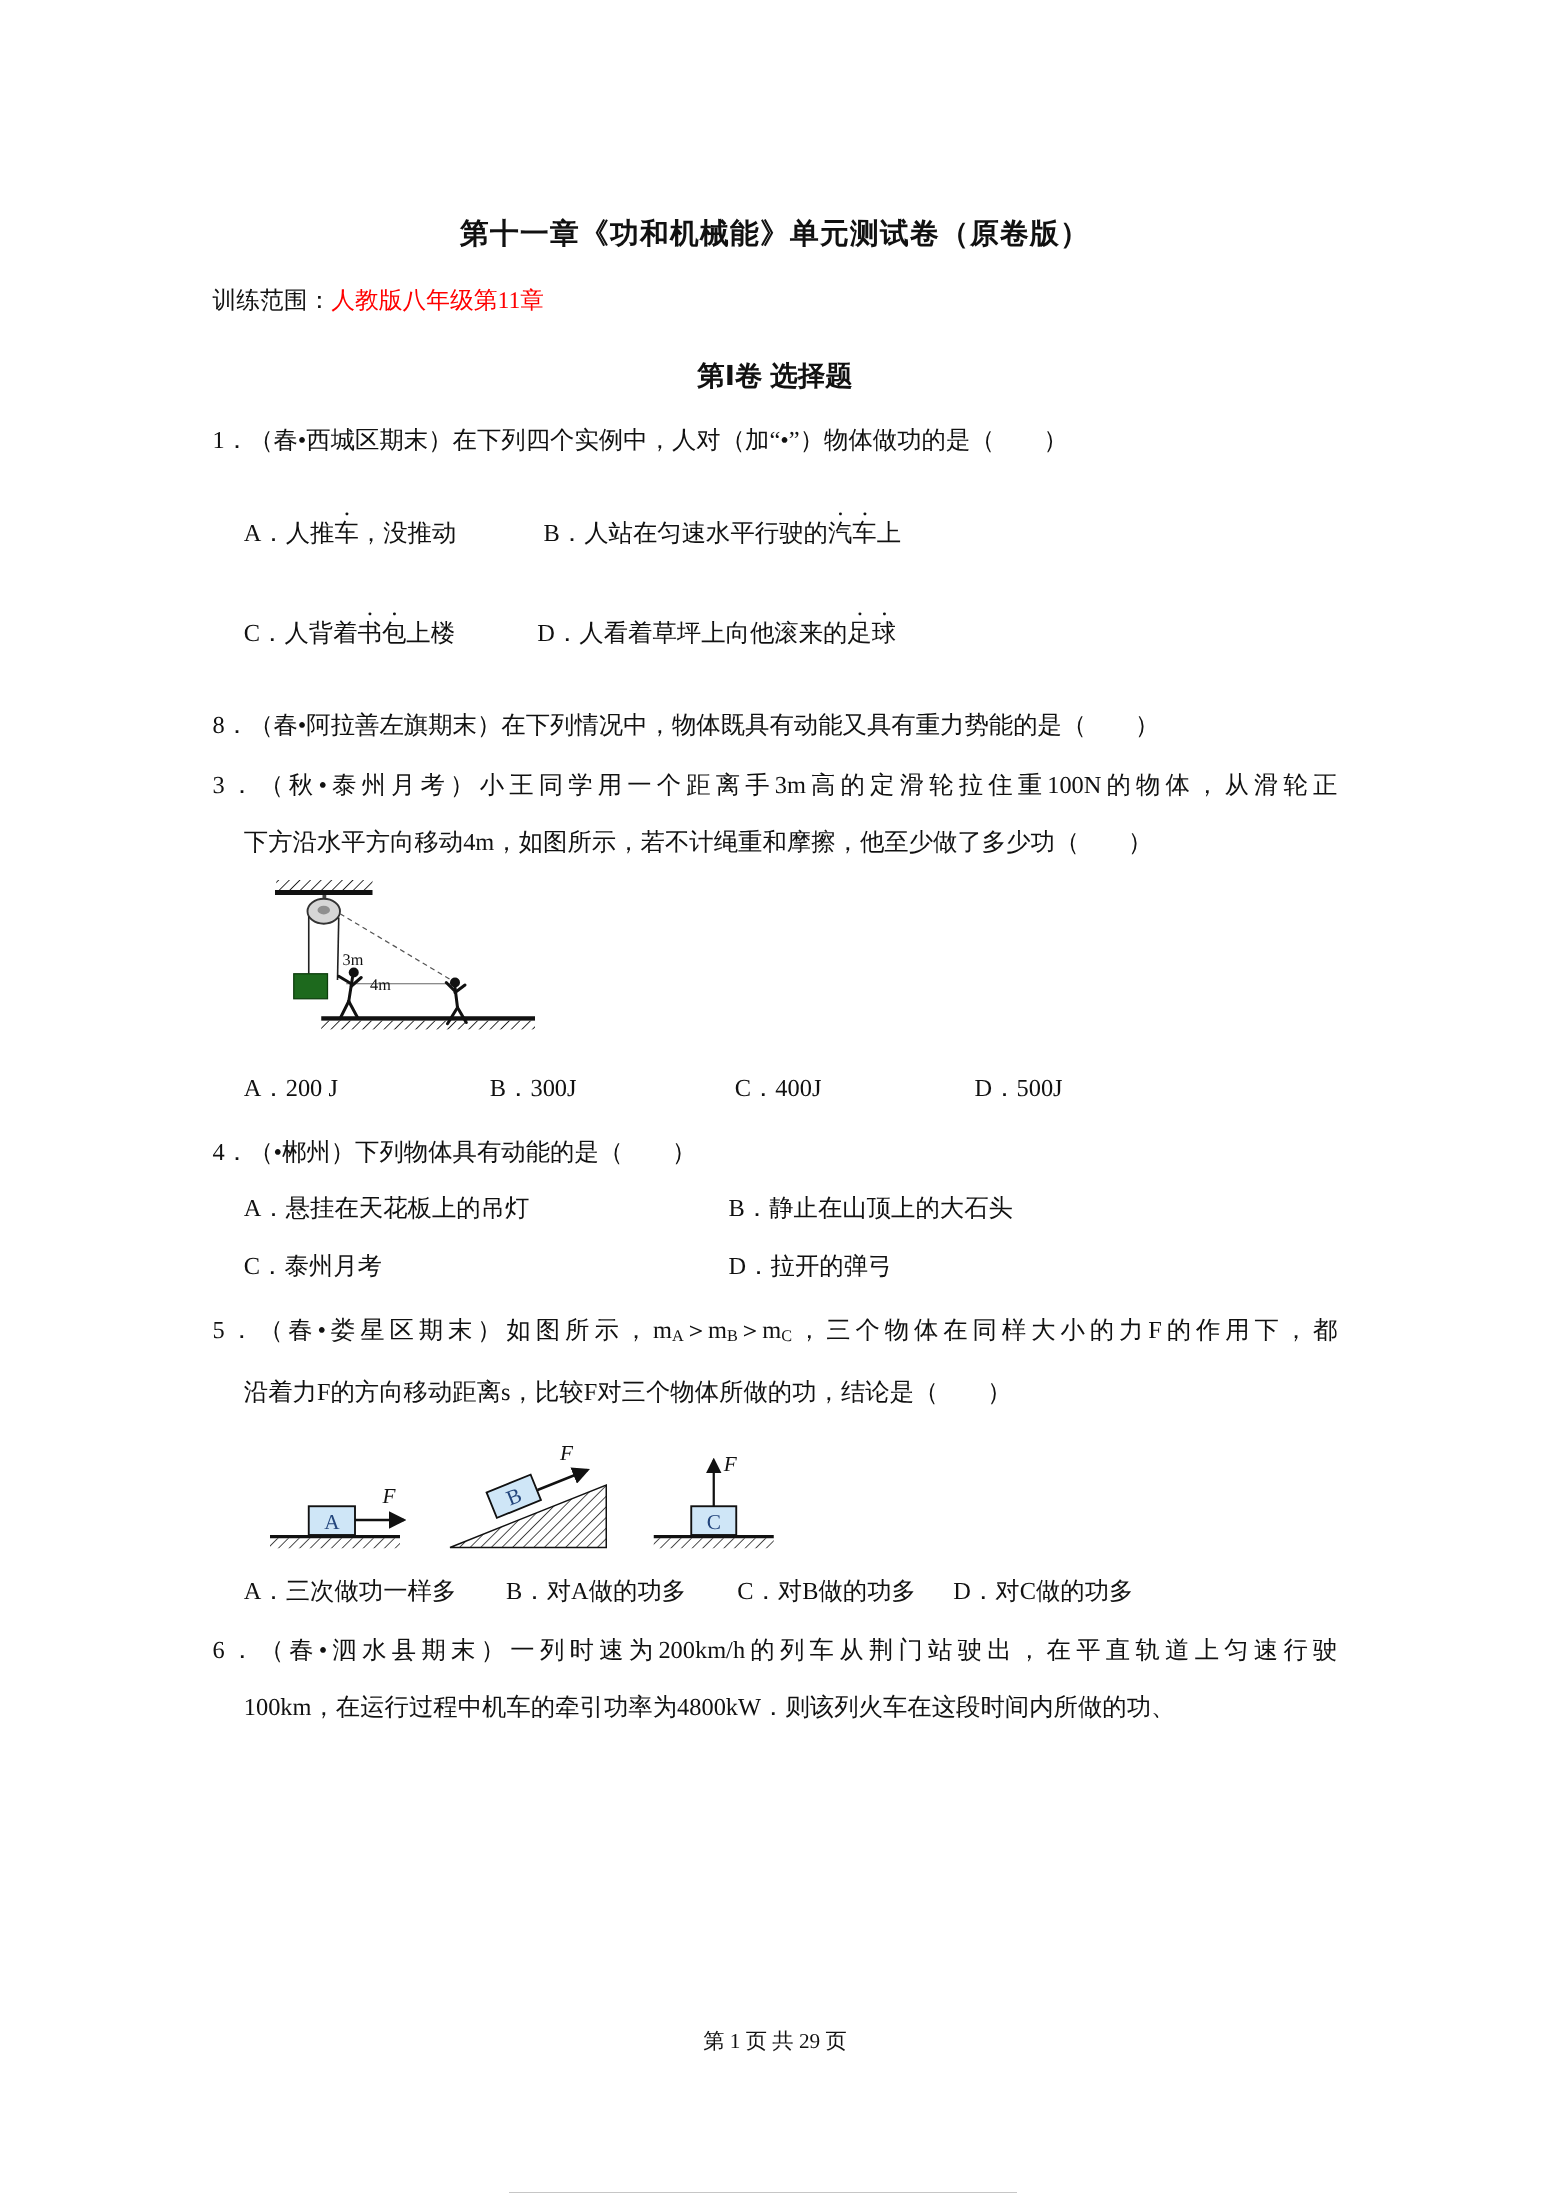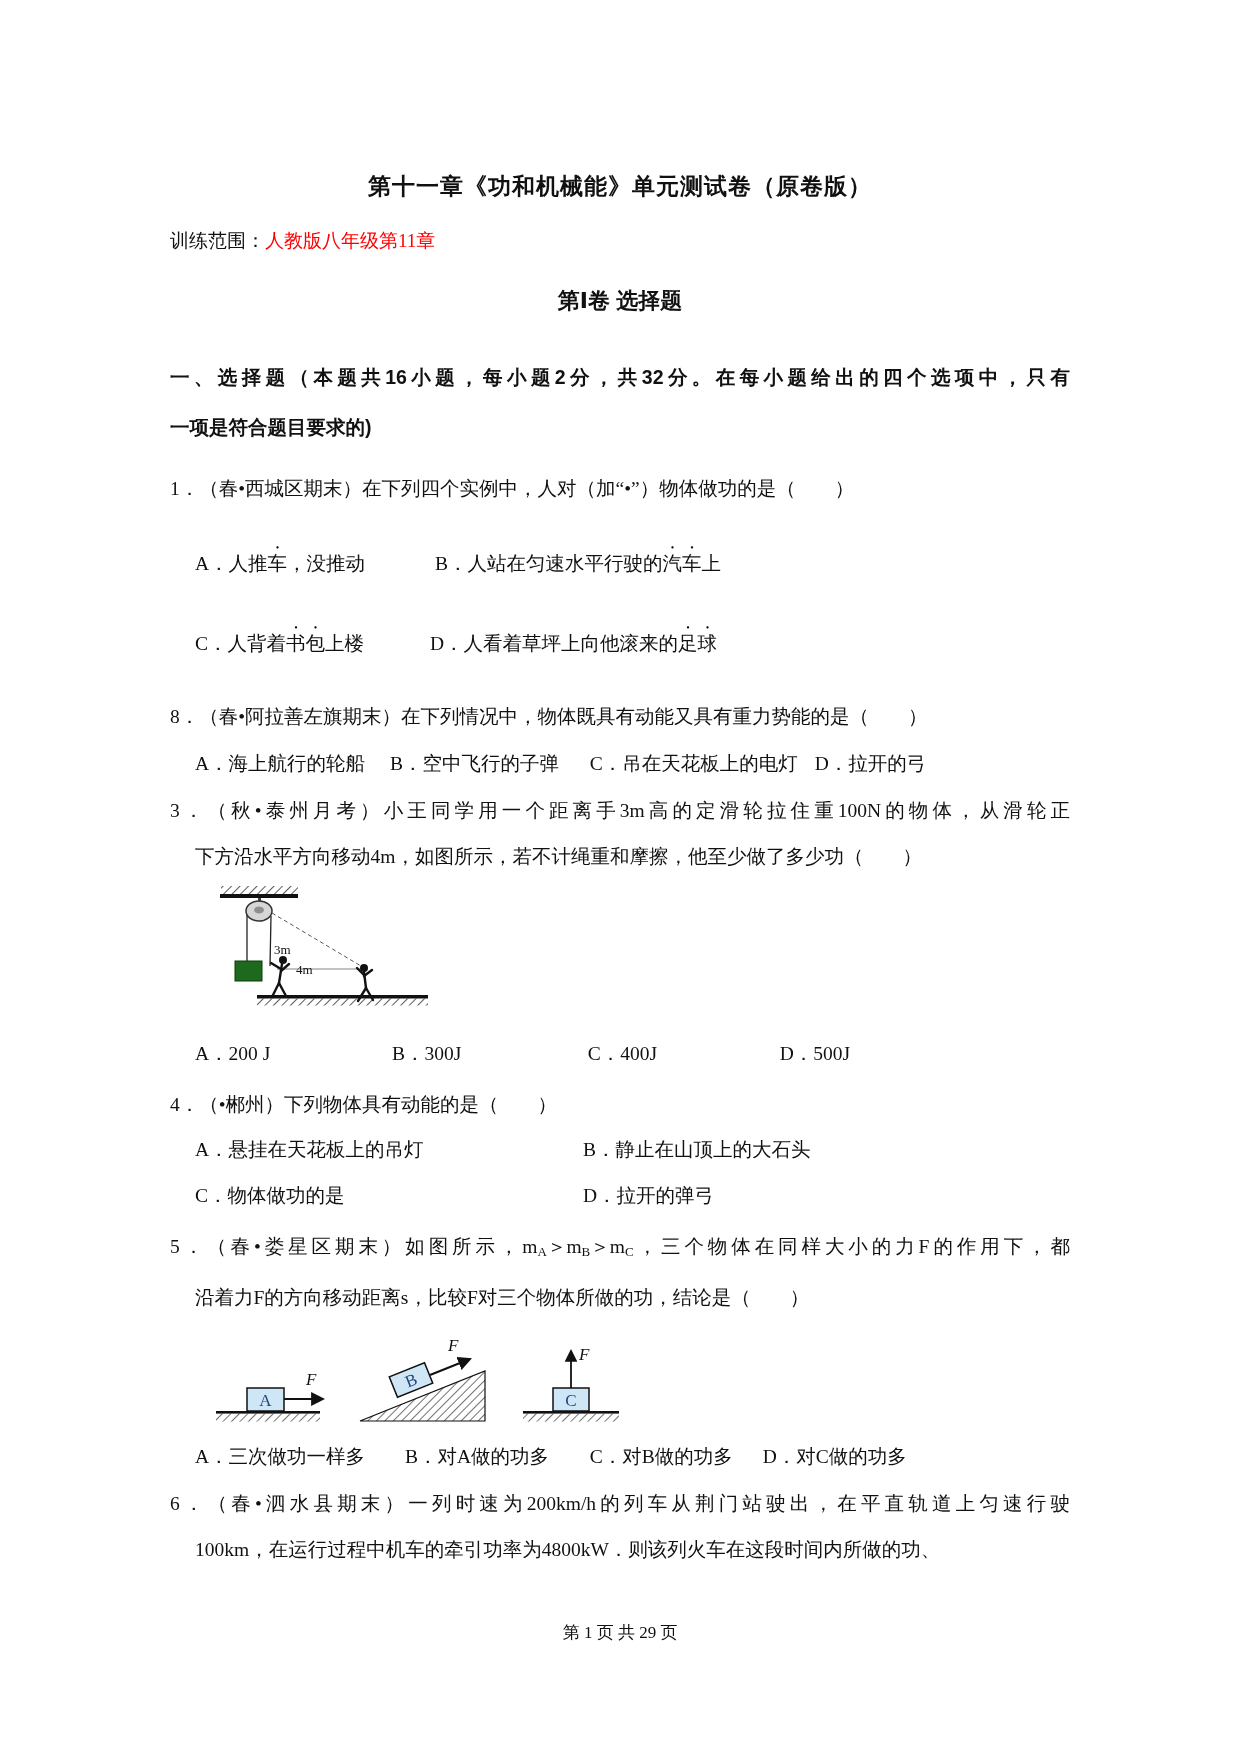--- a/index.html
+++ b/index.html
@@ -102,45 +102,35 @@
   <div class="content">
 
     <h1 class="doc-title">第十一章《功和机械能》单元测试卷（原卷版）</h1>
 
     <div class="subtitle">
       <span>训练范围：</span><span style="color: rgb(255, 0, 0);">人教版八年级第11章</span>
     </div>
 
     <div class="part-title">第Ⅰ卷 选择题</div>
 
-    <div class="intro">
-      <div class="jfull">一、选择题（本题共16小题，每小题2分，共32分。在每小题给出的四个选项中，只有</div>
-      <div>一项是符合题目要求的)</div>
-    </div>
 
     <div class="question">
       <p class="stem-line mt14"><span>1．（春•西城区期末）在下列四个实例中，人对（加“•”）物体做功的是（　　）</span></p>
       <div class="opt-row mt30">
         <span class="opt w235"><span>A．人推</span><span class="em">车</span><span>，没推动</span></span>
         <span class="opt"><span>B．人站在匀速水平行驶的</span><span class="em">汽车</span><span>上</span></span>
       </div>
       <div class="opt-row mt36">
         <span class="opt w230"><span>C．人背着</span><span class="em">书包</span><span>上楼</span></span>
         <span class="opt"><span>D．人看着草坪上向他滚来的</span><span class="em">足球</span></span>
       </div>
     </div>
 
     <div class="question">
       <p class="stem-line mt28"><span>8．（春•阿拉善左旗期末）在下列情况中，物体既具有动能又具有重力势能的是（　　）</span></p>
-      <div class="opt-row mt2">
-        <span class="opt w190"><span>A．海上航行的轮船</span></span>
-        <span class="opt w195"><span>B．空中飞行的子弹</span></span>
-        <span class="opt w220"><span>C．吊在天花板上的电灯</span></span>
-        <span class="opt"><span>D．拉开的弓</span></span>
-      </div>
     </div>
 
     <div class="question">
       <p class="stem-line jfull mt2"><span>3．（秋•泰州月考）小王同学用一个距离手3m高的定滑轮拉住重100N的物体，从滑轮正</span></p>
       <p class="stem-line indent"><span>下方沿水平方向移动4m，如图所示，若不计绳重和摩擦，他至少做了多少功（　　）</span></p>
 
       <svg class="figure fig-q3" width="215" height="128" viewBox="0 0 215 128">
         <defs>
           <pattern id="hatch" width="6" height="6" patternUnits="userSpaceOnUse" patternTransform="rotate(45)">
             <line x1="0" y1="0" x2="0" y2="6" stroke="#111" stroke-width="1.4"></line>
@@ -186,21 +176,21 @@
       </div>
     </div>
 
     <div class="question">
       <p class="stem-line mt6"><span>4．（•郴州）下列物体具有动能的是（　　）</span></p>
       <div class="opt-row mt0">
         <span class="opt w383"><span>A．悬挂在天花板上的吊灯</span></span>
         <span class="opt"><span>B．静止在山顶上的大石头</span></span>
       </div>
       <div class="opt-row mt2">
-        <span class="opt w383"><span>C．物体做功的是</span></span>
+        <span class="opt w383"><span>C．泰州月考</span></span>
         <span class="opt"><span>D．拉开的弹弓</span></span>
       </div>
     </div>
 
     <div class="question">
       <p class="stem-line jfull mt6"><span>5．（春•娄星区期末）如图所示，m</span><span class="sub">A</span><span>＞m</span><span class="sub">B</span><span>＞m</span><span class="sub">C</span><span>，三个物体在同样大小的力F的作用下，都</span></p>
       <p class="stem-line indent"><span>沿着力F的方向移动距离s，比较F对三个物体所做的功，结论是（　　）</span></p>
 
       <svg class="figure fig-q5" width="430" height="100" viewBox="0 0 430 100">
         <defs>

